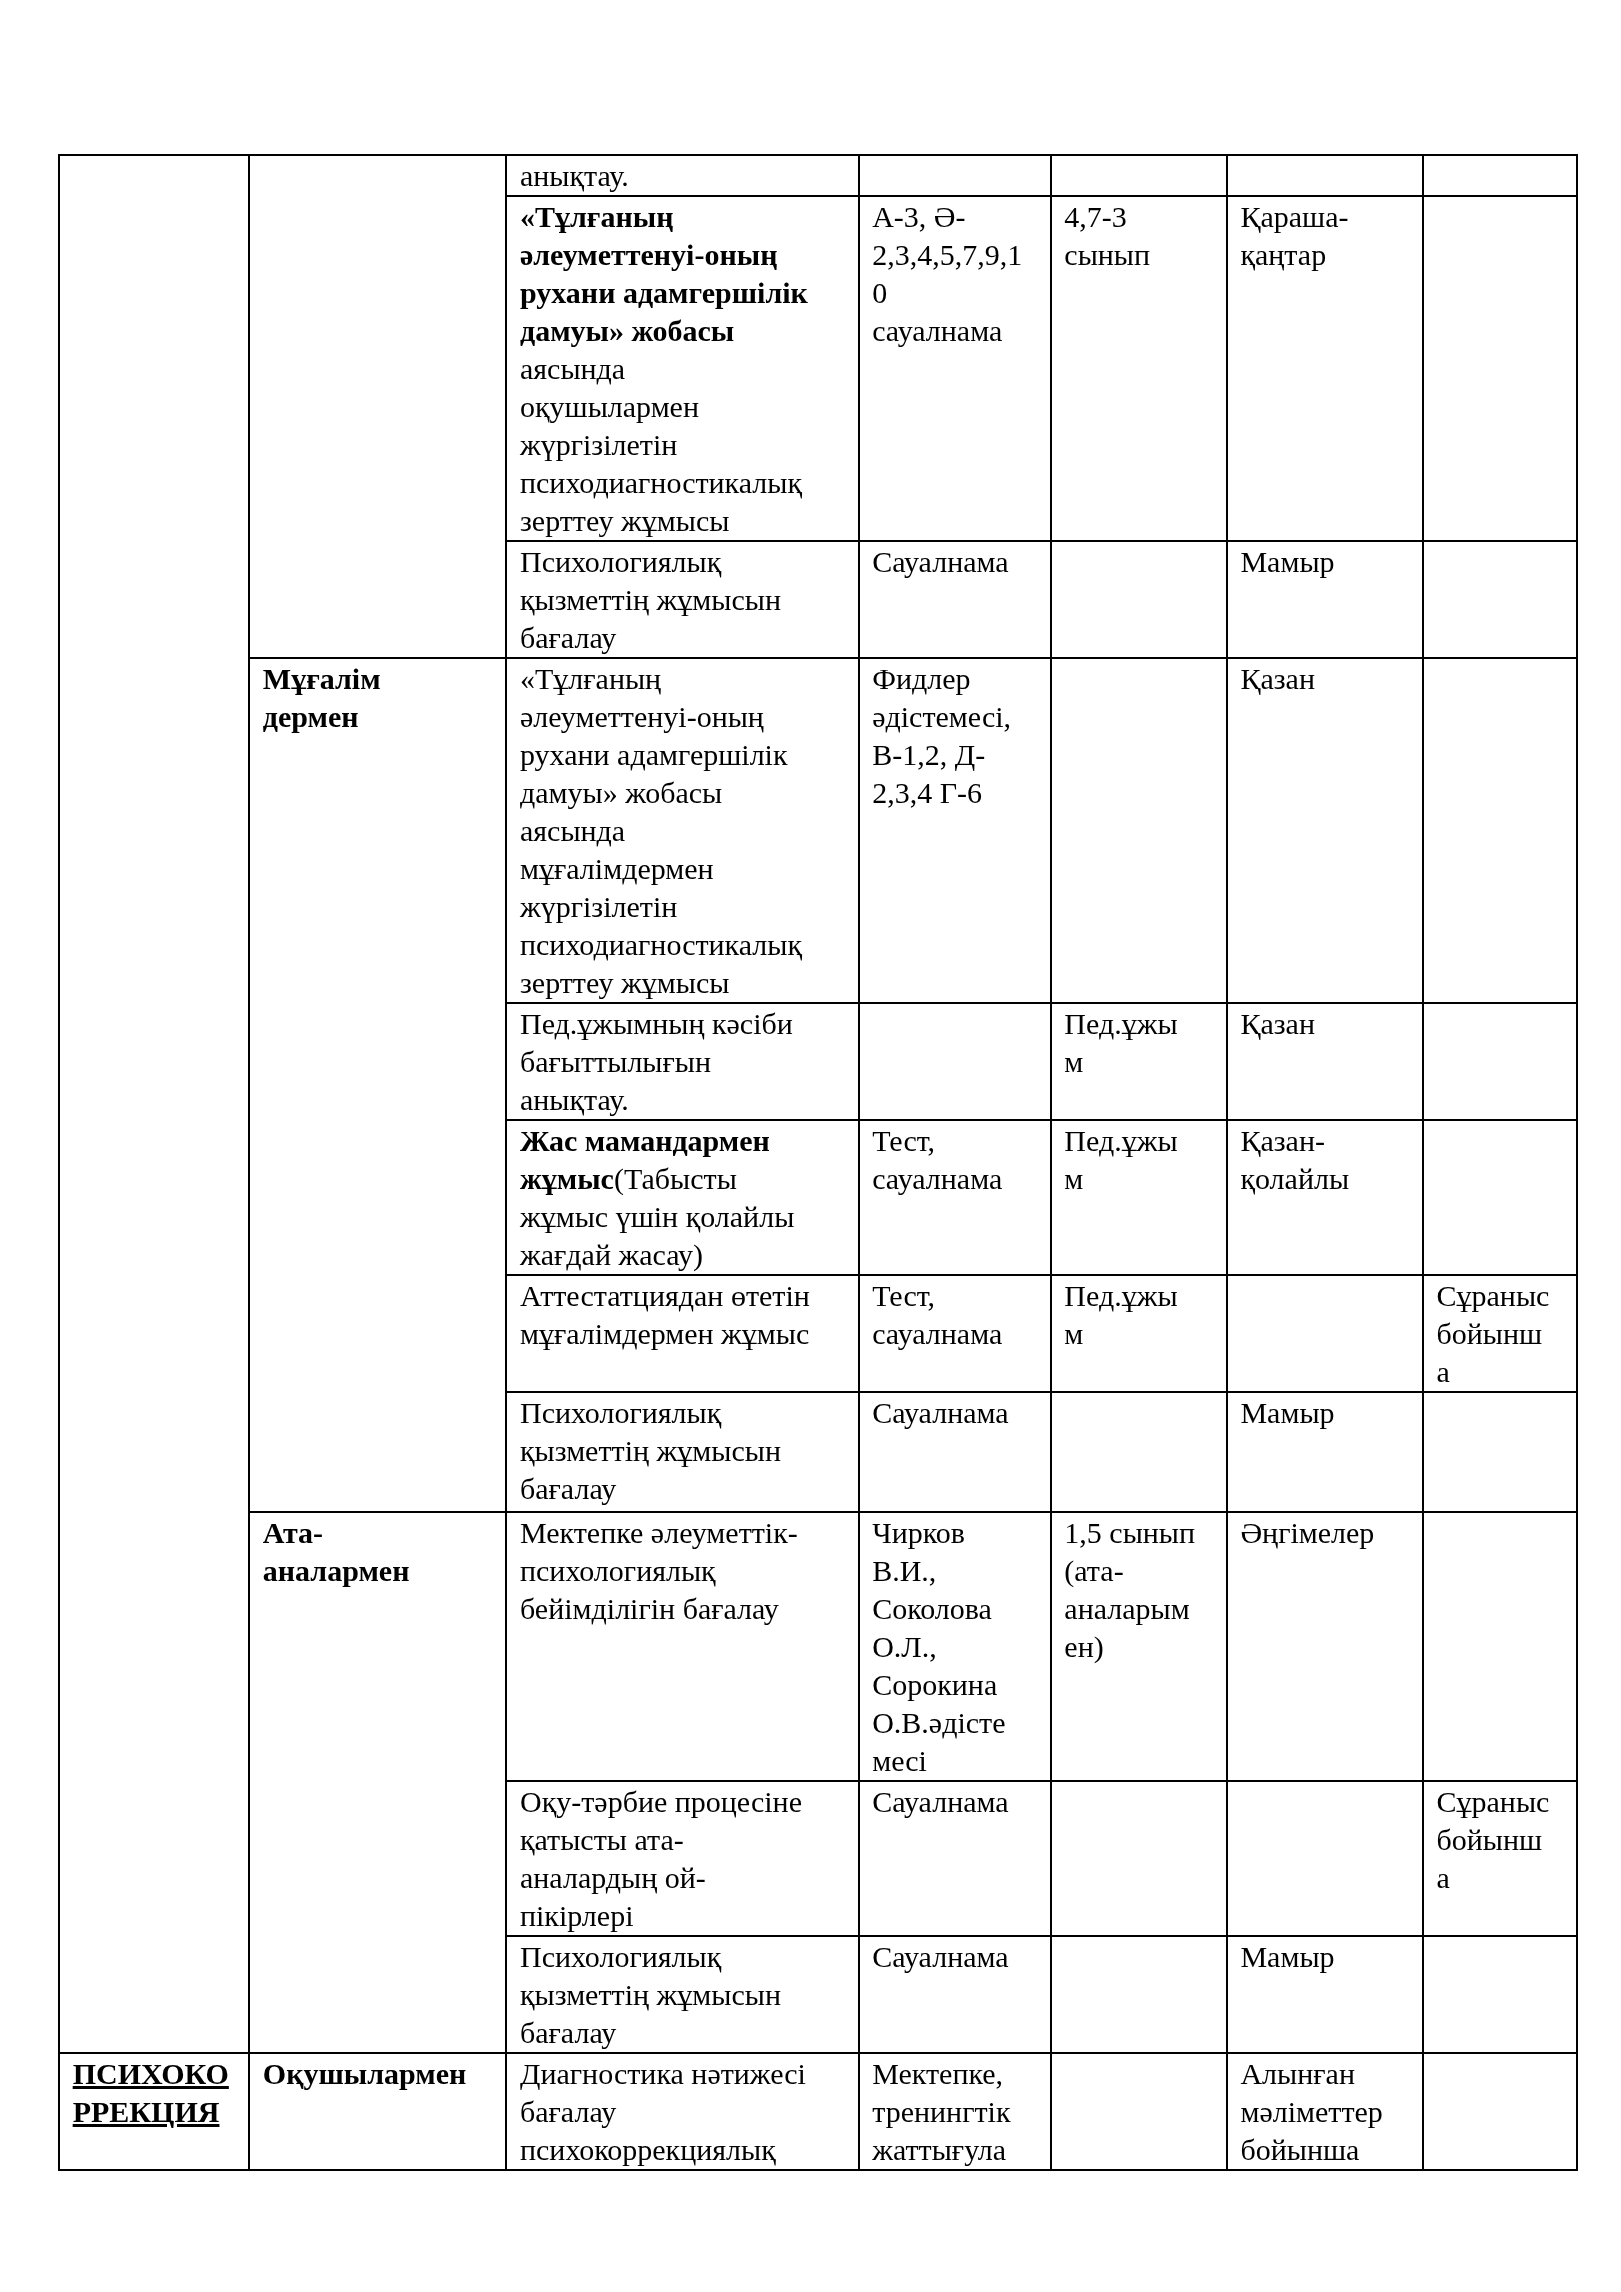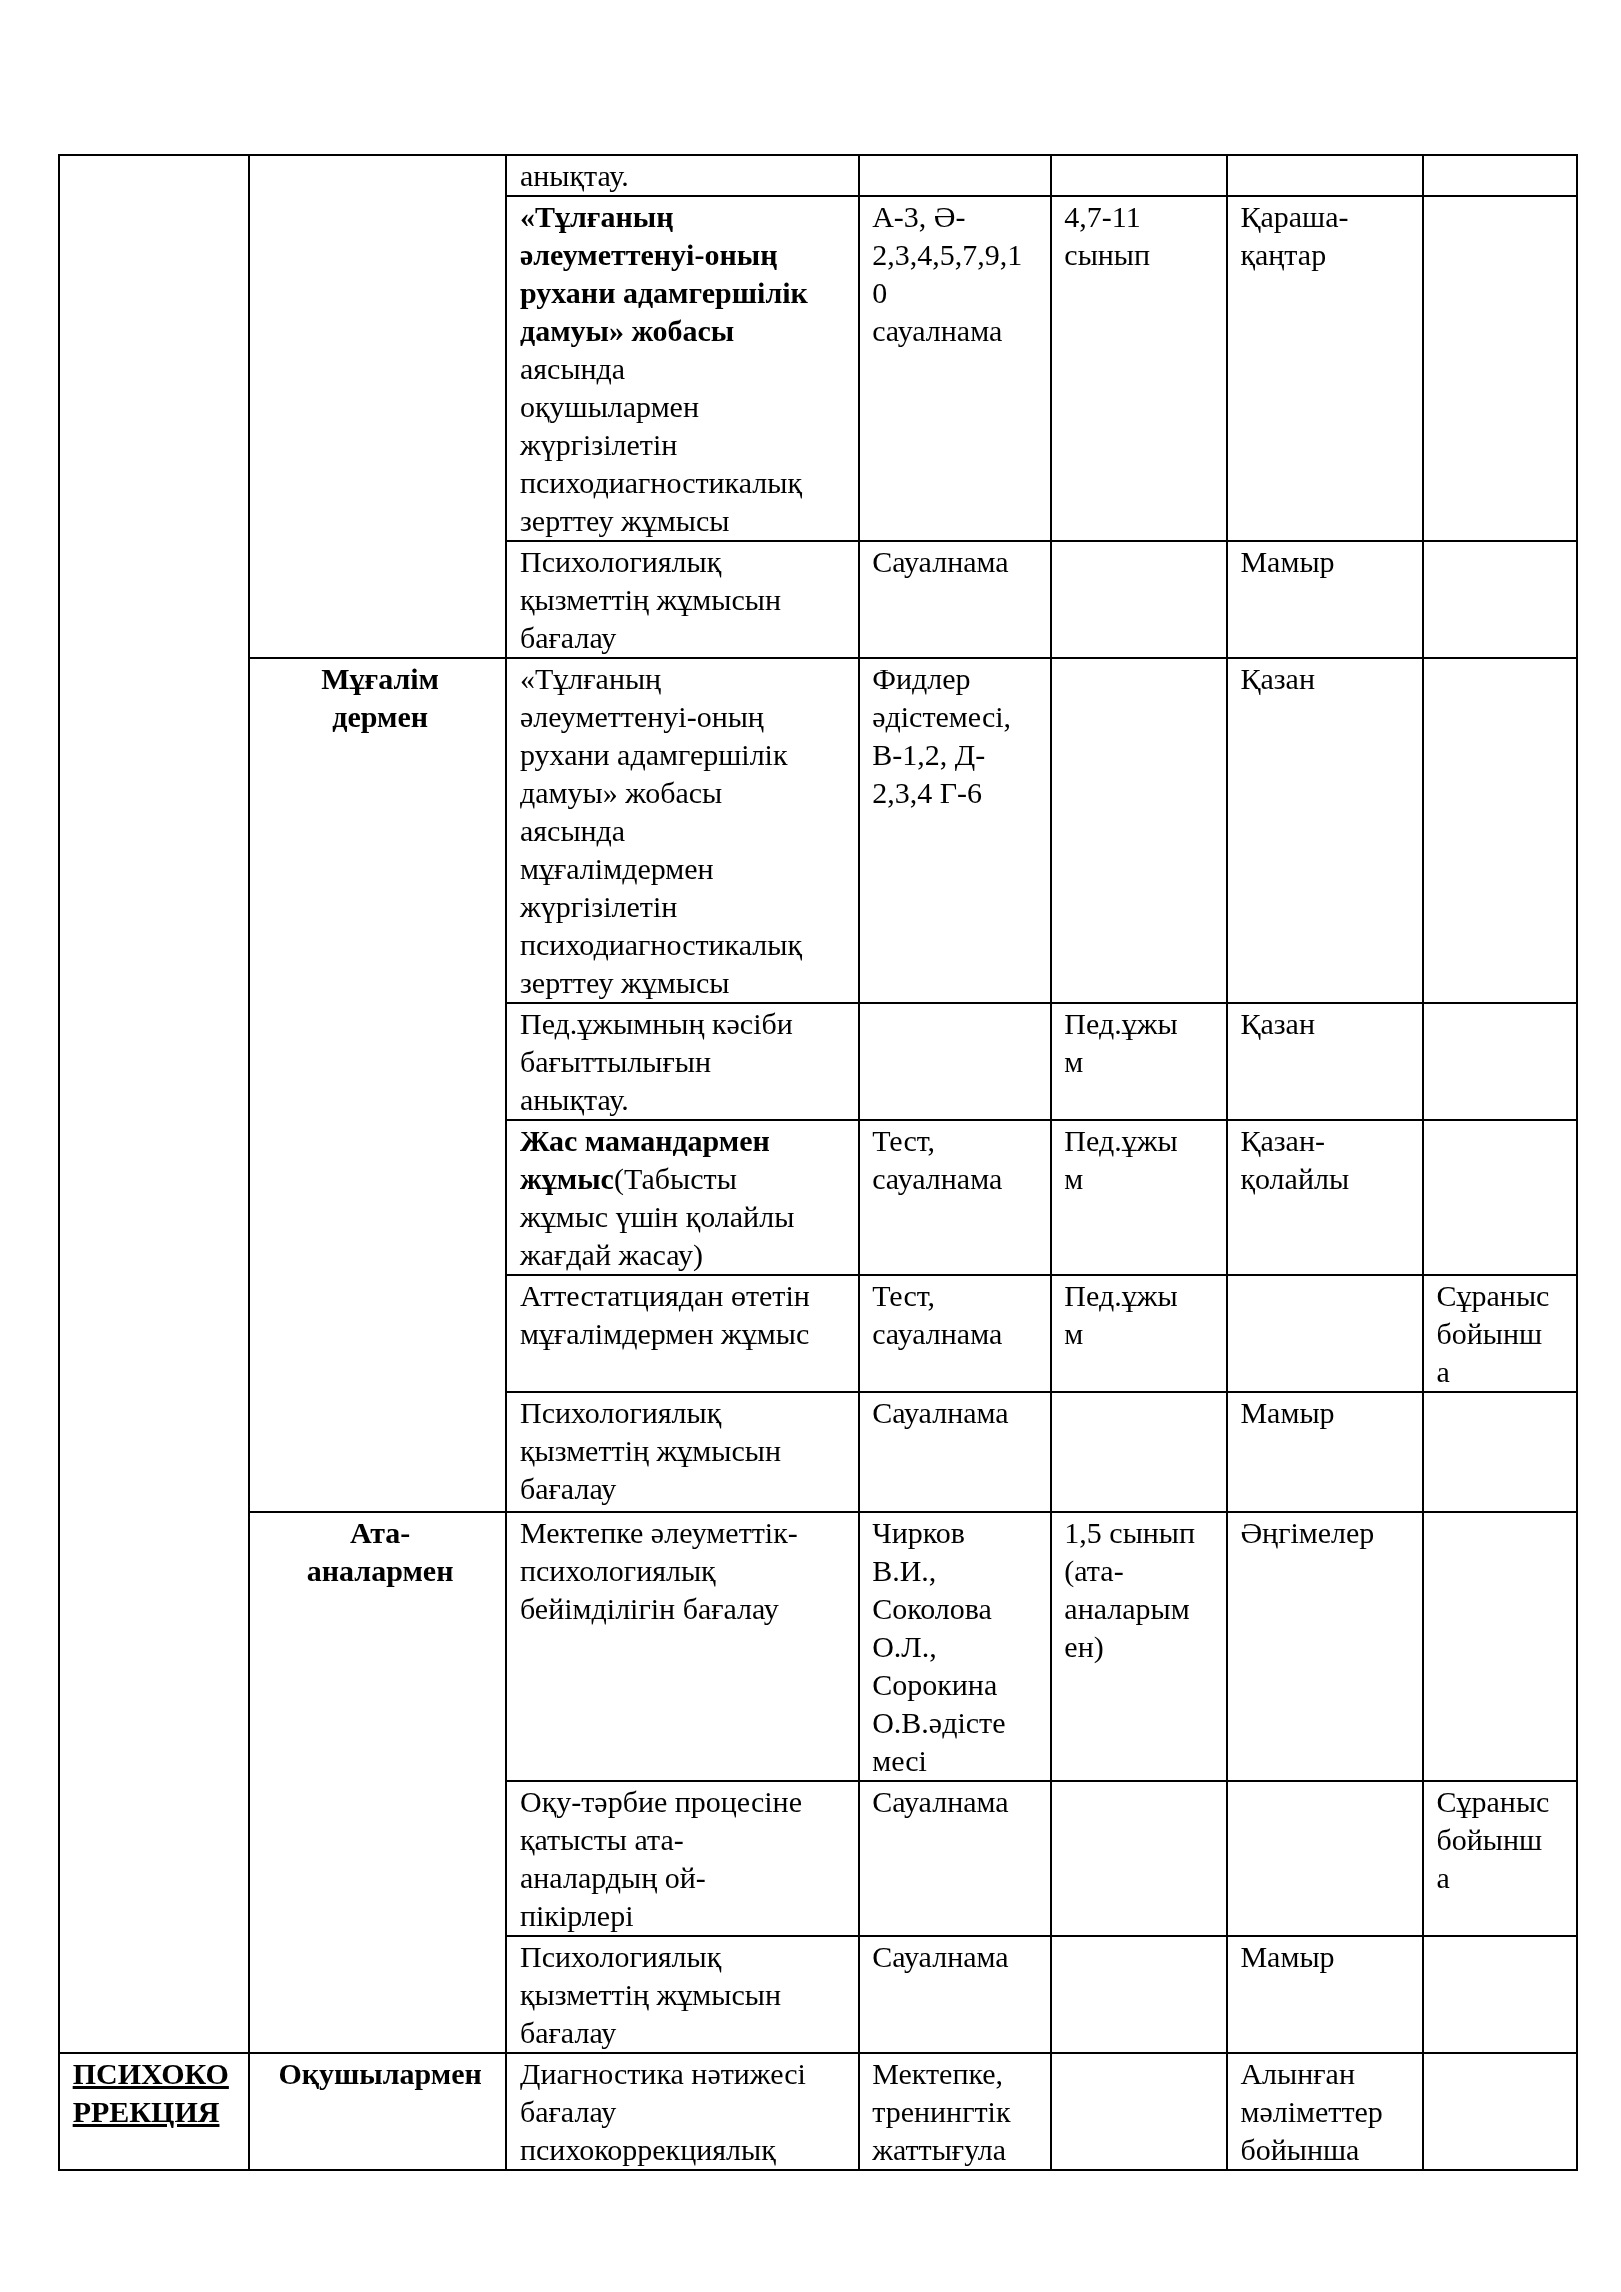--- a/index.html
+++ b/index.html
@@ -24,21 +24,21 @@
     line-height: 38px;
   }
   table.plan td {
     border: 2px solid #000;
     vertical-align: top;
     padding: 1px 7.8px 0 12.7px;
     white-space: pre-line;
     overflow-wrap: break-word;
     overflow: hidden;
   }
-  td.center { text-align: center; padding-left: 3.9px; padding-right: 3.9px; font-family: Liberation Serif, serif; }
+  td.center { text-align: left; padding-left: 3.9px; padding-right: 3.9px; font-family: Liberation Serif, serif; }
   .b { font-weight: bold; }
   td.sec { font-weight: bold; text-decoration: underline; }
 </style>
 </head>
 <body>
 
 <div class="page">
   <table class="plan">
     <colgroup>
       <col style="width:190px">
@@ -66,21 +66,21 @@
 дамуы» жобасы
 </span><span>аясында
 оқушылармен
 жүргізілетін
 психодиагностикалық
 зерттеу жұмысы</span></td>
         <td><span>А-3, Ә-
 2,3,4,5,7,9,1
 0
 сауалнама</span></td>
-        <td><span>4,7-11
+        <td><span>4,7-3
 сынып</span></td>
         <td><span>Қараша-
 қаңтар</span></td>
         <td></td>
       </tr>
       <tr style="height:115px">
         <td><span>Психологиялық
 қызметтің жұмысын
 бағалау</span></td>
         <td><span>Сауалнама</span></td>

